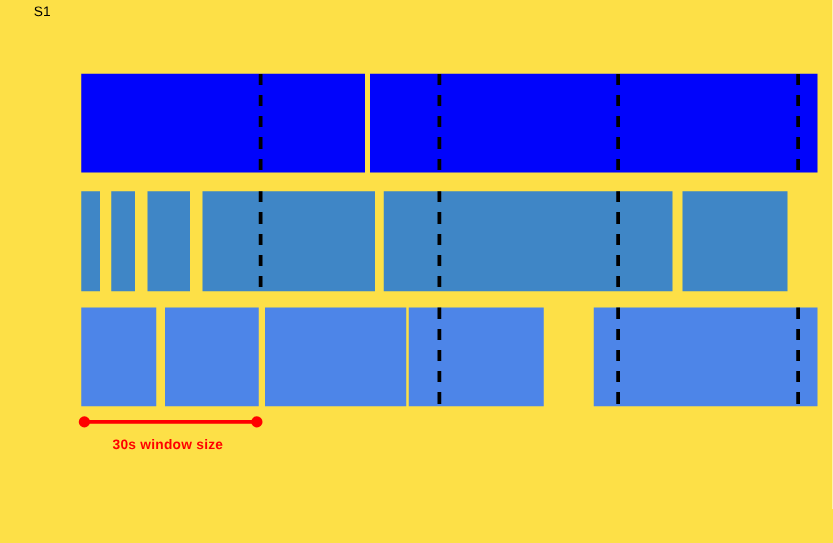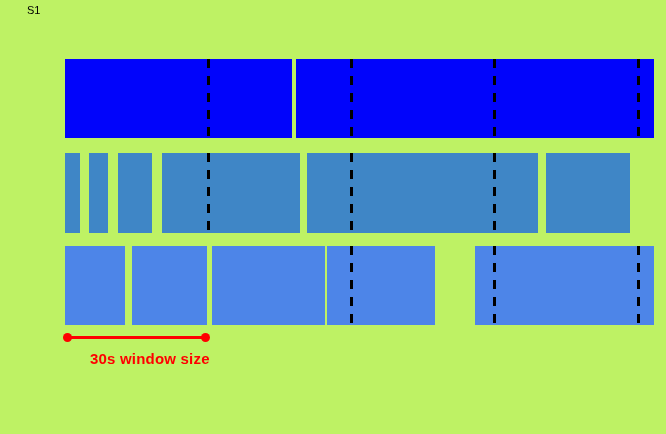--- a/index.html
+++ b/index.html
@@ -5,21 +5,21 @@
   html, body {
     margin: 0;
     padding: 0;
     background: #ffffff;
     font-family: "Liberation Sans", sans-serif;
   }
   .figure {
     position: relative;
     width: 666px;
     height: 434px;
-    background: #bef264;
+    background: #fde047;
     overflow: hidden;
   }
   .corner-label {
     position: absolute;
     left: 27px;
     top: 4px;
     font-size: 11px;
     color: #000000;
     line-height: 1.1;
   }
@@ -63,21 +63,21 @@
     width: 9px;
     height: 9px;
     border-radius: 50%;
   }
   .arrow-endpoint.left  { left: -2px; }
   .arrow-endpoint.right { right: -2px; }
   .annotation-text {
     position: absolute;
     left: 90px;
     top: 350px;
-    font-size: 15px;
+    font-size: 11px;
     font-weight: bold;
     letter-spacing: 0.2px;
     text-align: center;
   }
 </style>
 </head>
 <body>
 
 <div class="figure">
 

